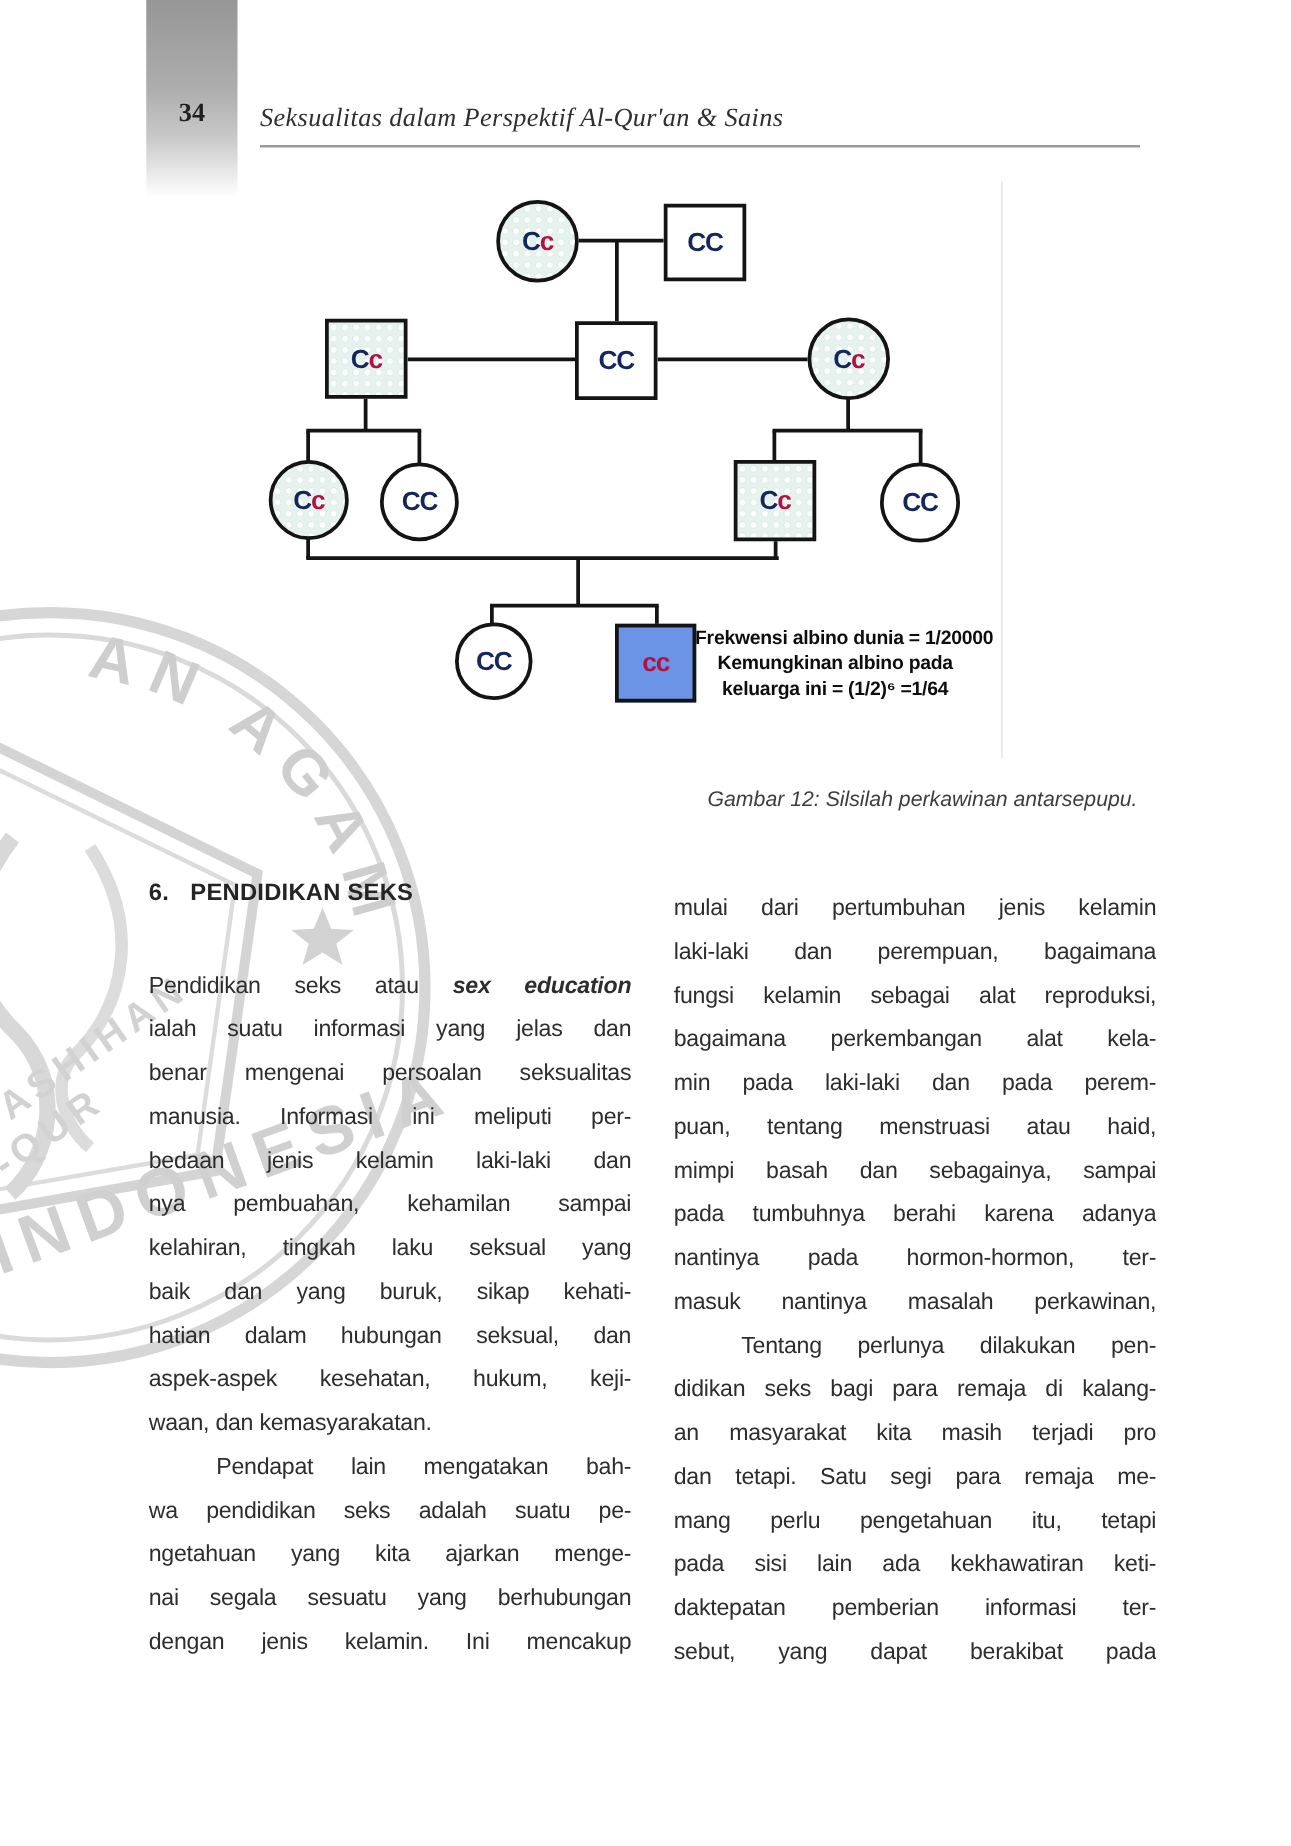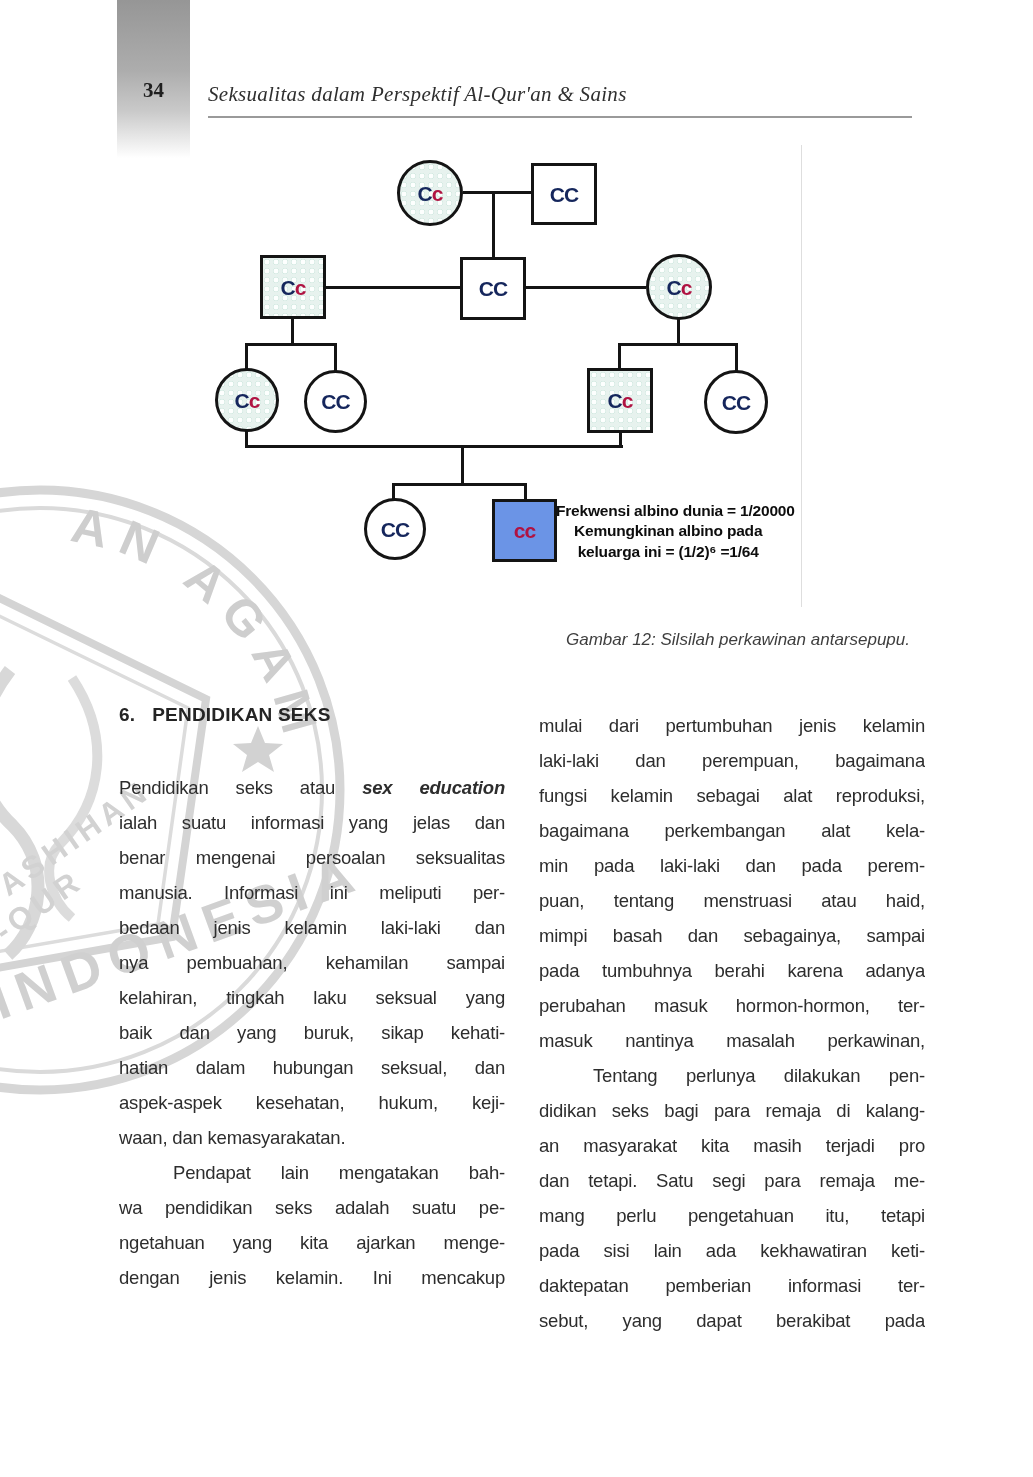--- a/index.html
+++ b/index.html
@@ -165,32 +165,33 @@
       <div class="tline"><span>bedaan jenis kelamin laki-laki dan</span></div>
       <div class="tline"><span>nya pembuahan, kehamilan sampai</span></div>
       <div class="tline"><span>kelahiran, tingkah laku seksual yang</span></div>
       <div class="tline"><span>baik dan yang buruk, sikap kehati-</span></div>
       <div class="tline"><span>hatian dalam hubungan seksual, dan</span></div>
       <div class="tline"><span>aspek-aspek kesehatan, hukum, keji-</span></div>
       <div class="tline last"><span>waan, dan kemasyarakatan.</span></div>
       <div class="tline indent"><span>Pendapat lain mengatakan bah-</span></div>
       <div class="tline"><span>wa pendidikan seks adalah suatu pe-</span></div>
       <div class="tline"><span>ngetahuan yang kita ajarkan menge-</span></div>
+      <div class="tline"><span>nai segala sesuatu yang berhubungan</span></div>
       <div class="tline"><span>dengan jenis kelamin. Ini mencakup</span></div>
     </div>
   <div class="col col-right" id="col-right">
       <div class="tline"><span>mulai dari pertumbuhan jenis kelamin</span></div>
       <div class="tline"><span>laki-laki dan perempuan, bagaimana</span></div>
       <div class="tline"><span>fungsi kelamin sebagai alat reproduksi,</span></div>
       <div class="tline"><span>bagaimana perkembangan alat kela-</span></div>
       <div class="tline"><span>min pada laki-laki dan pada perem-</span></div>
       <div class="tline"><span>puan, tentang menstruasi atau haid,</span></div>
       <div class="tline"><span>mimpi basah dan sebagainya, sampai</span></div>
       <div class="tline"><span>pada tumbuhnya berahi karena adanya</span></div>
-      <div class="tline"><span>perubahan masuk hormon-hormon, ter-</span></div>
+      <div class="tline"><span>nantinya pada hormon-hormon, ter-</span></div>
       <div class="tline"><span>masuk nantinya masalah perkawinan,</span></div>
       <div class="tline indent"><span>Tentang perlunya dilakukan pen-</span></div>
       <div class="tline"><span>didikan seks bagi para remaja di kalang-</span></div>
       <div class="tline"><span>an masyarakat kita masih terjadi pro</span></div>
       <div class="tline"><span>dan tetapi. Satu segi para remaja me-</span></div>
       <div class="tline"><span>mang perlu pengetahuan itu, tetapi</span></div>
       <div class="tline"><span>pada sisi lain ada kekhawatiran keti-</span></div>
       <div class="tline"><span>daktepatan pemberian informasi ter-</span></div>
       <div class="tline"><span>sebut, yang dapat berakibat pada</span></div>
     </div>

